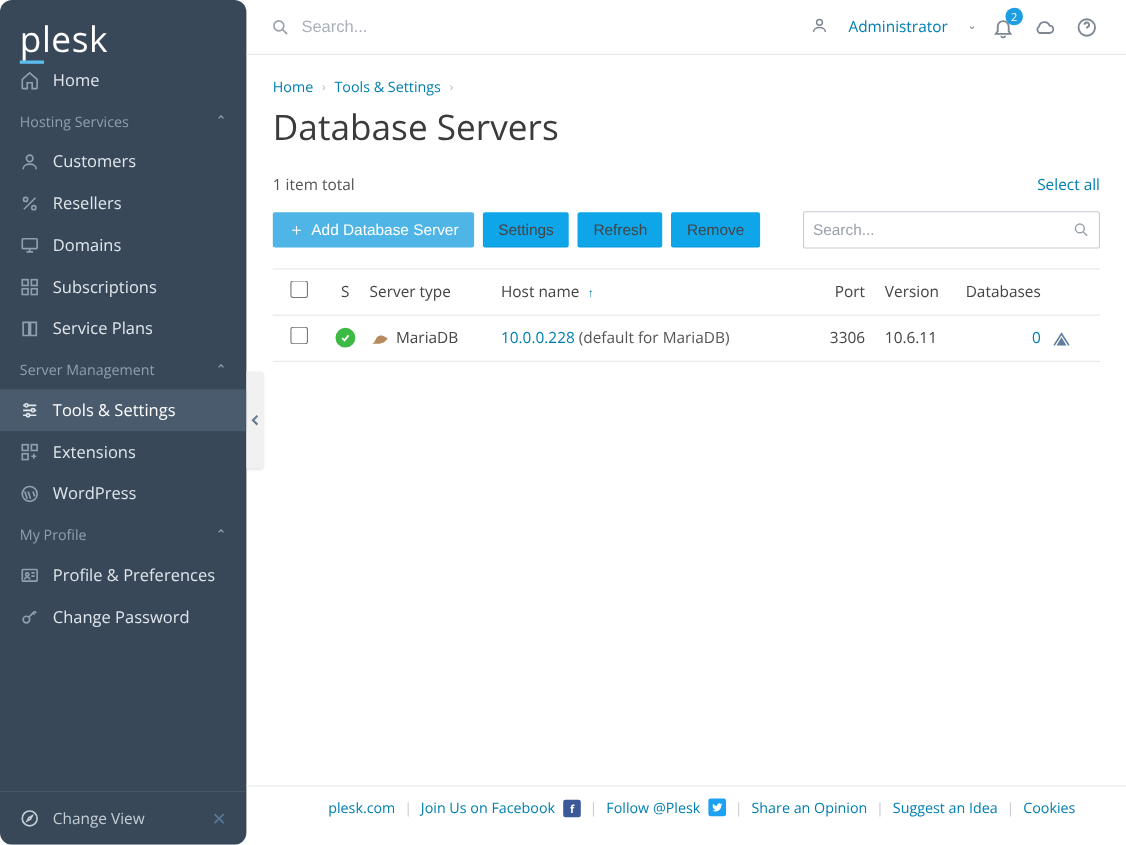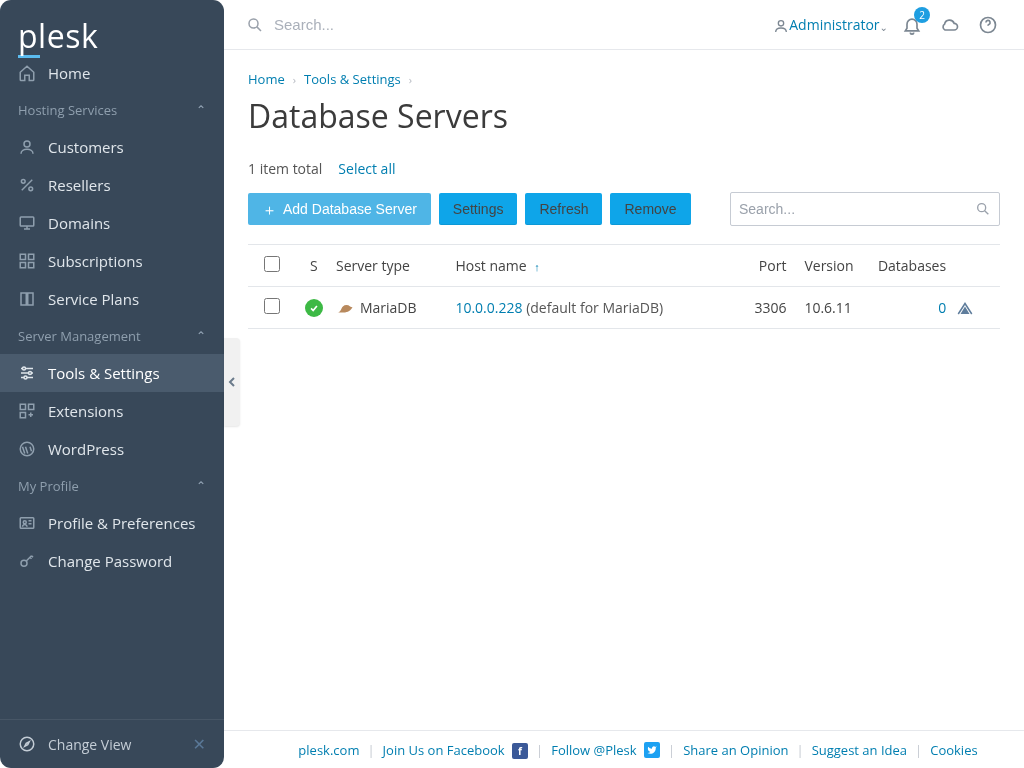--- a/index.html
+++ b/index.html
@@ -134,22 +134,22 @@
 .topbar-search-input {
   border: none;
   outline: none;
   font-size: 15px;
   color: #555;
   width: 400px;
 }
 .topbar-search-input::placeholder { color: #aab0ba; }
 .topbar-user {
   display: flex;
-  align-items: flex-end;
-  gap: 0;
+  align-items: flex-start;
+  gap: 18px;
   color: #007eb0;
   font-size: 14px;
   cursor: pointer;
 }
 .topbar-icon {
   width: 28px;
   height: 28px;
   display: inline-flex;
   align-items: center;
   justify-content: center;
@@ -199,20 +199,21 @@
   margin-top: 6px;
   margin-bottom: 22px;
 }
 .list-meta {
   display: flex;
   align-items: center;
   gap: 16px;
   font-size: 14px;
   color: #555;
   margin-bottom: 14px;
+  justify-content: space-between;
 }
 .list-meta .select-all { color: #007eb0; cursor: pointer; }
 
 .toolbar {
   display: flex;
   align-items: center;
   gap: 8px;
   margin-bottom: 18px;
 }
 .btn {
@@ -285,21 +286,21 @@
   display: inline-flex;
   align-items: center;
   justify-content: center;
   color: #fff;
   font-size: 11px;
 }
 
 
 .footer {
   position: absolute;
-  left: 224px; bottom: 0;
+  left: 224px; bottom: 16px;
   width: 800px;
   height: 38px;
   border-top: 1px solid #e6e8ec;
   display: flex;
   gap: 2px;
   align-items: center;
   justify-content: center;
   font-size: 13px;
   padding-left: 28px;
 }

